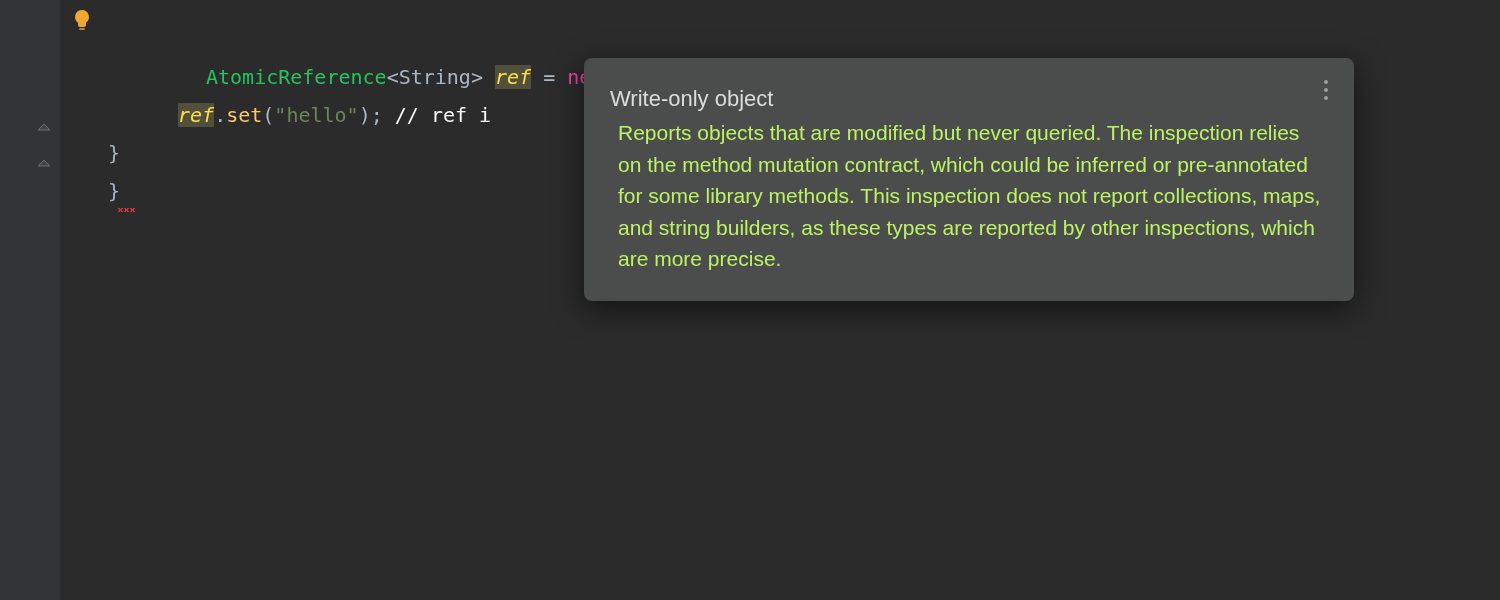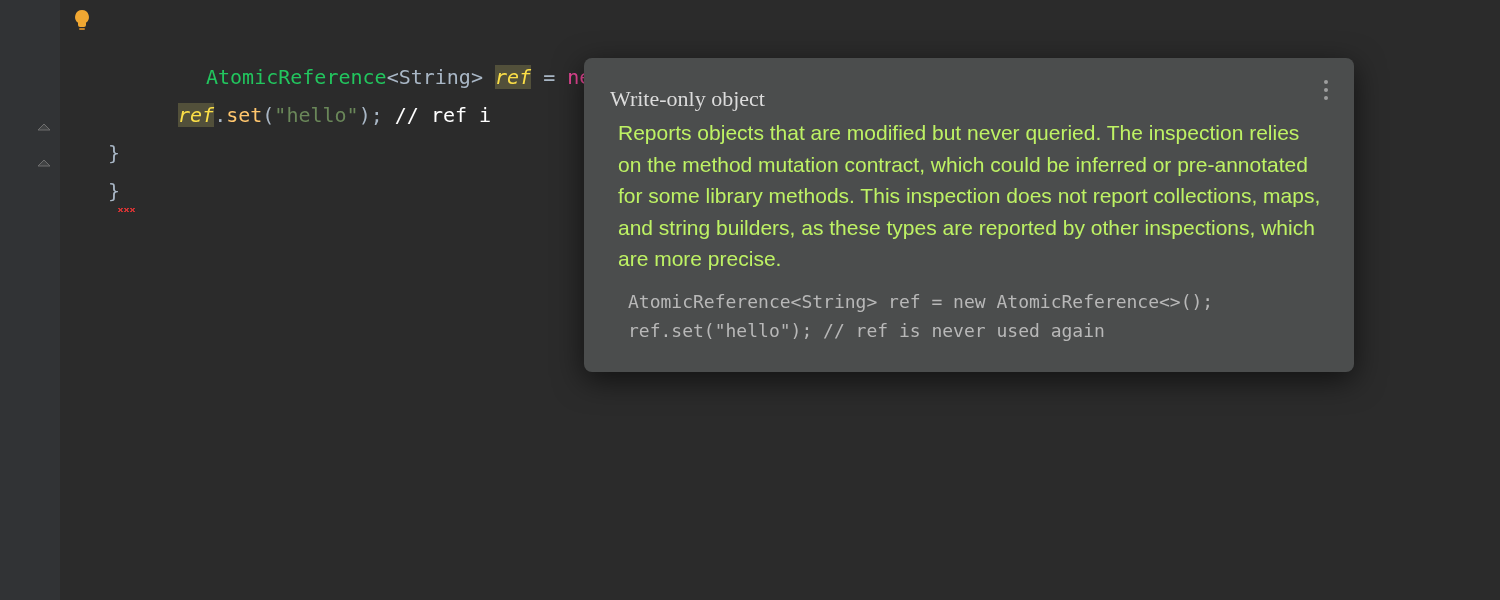--- a/index.html
+++ b/index.html
@@ -73,21 +73,20 @@
     padding: 24px 26px 26px 26px;
     font-family: -apple-system, "Helvetica Neue", Arial, sans-serif;
     color: #c8c8c8;
     font-size: 21px;
     line-height: 1.5;
   }
   .tooltip .title {
     color: #dcdcdc;
     font-size: 22px;
     margin-bottom: 2px;
-    font-family: Liberation Serif, serif;
   }
   .tooltip .subtitle {
     color: #8e8e8e;
     font-size: 21px;
     margin-bottom: 2px;
   }
   .tooltip .body {
     color: #bef264;
     margin-left: 8px;
   }
@@ -155,15 +154,13 @@
 </div>
 
 <div class="tooltip">
   <div class="more">
       <span></span>
       <span></span>
       <span></span>
     </div>
   <div class="title">Write-only object</div>
   <div class="body">Reports objects that are modified but never queried. The inspection relies on the method mutation contract, which could be inferred or pre-annotated for some library methods. This inspection does not report collections, maps, and string builders, as these types are reported by other inspections, which are more precise.</div>
-  <pre>AtomicReference&lt;String&gt; ref = new AtomicReference&lt;&gt;();
-ref.set("hello"); // ref is never used again</pre>
 </div>
 
 </body></html>

